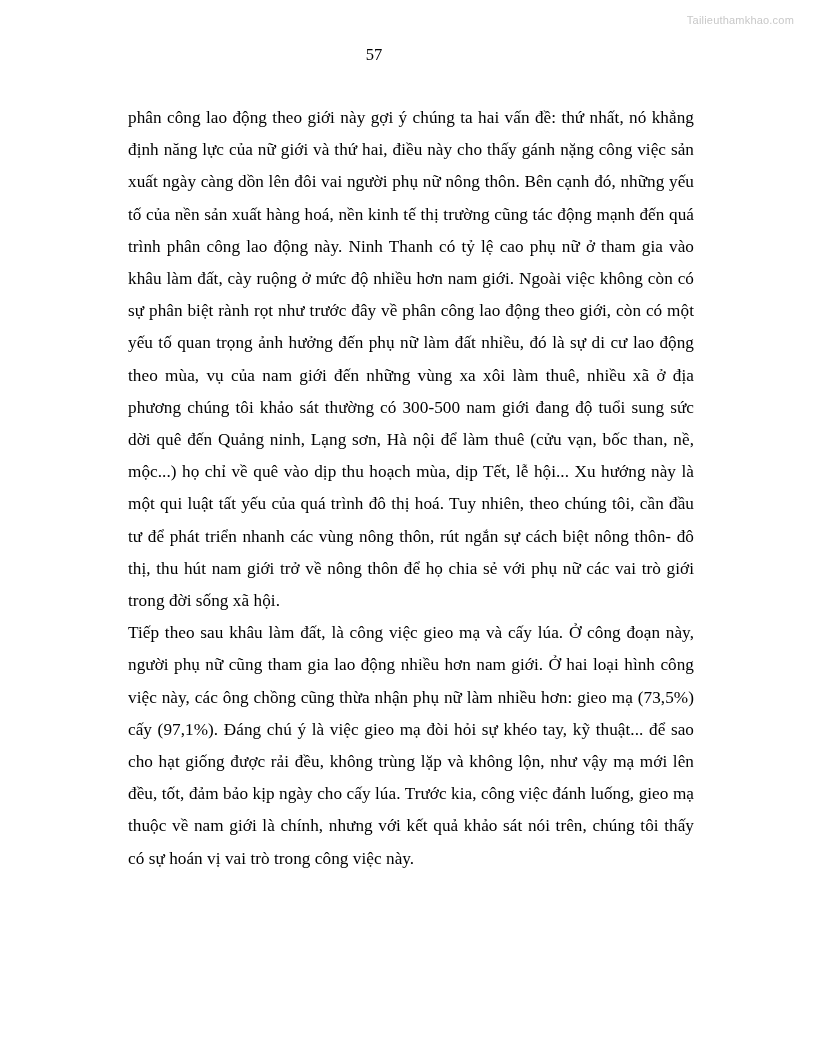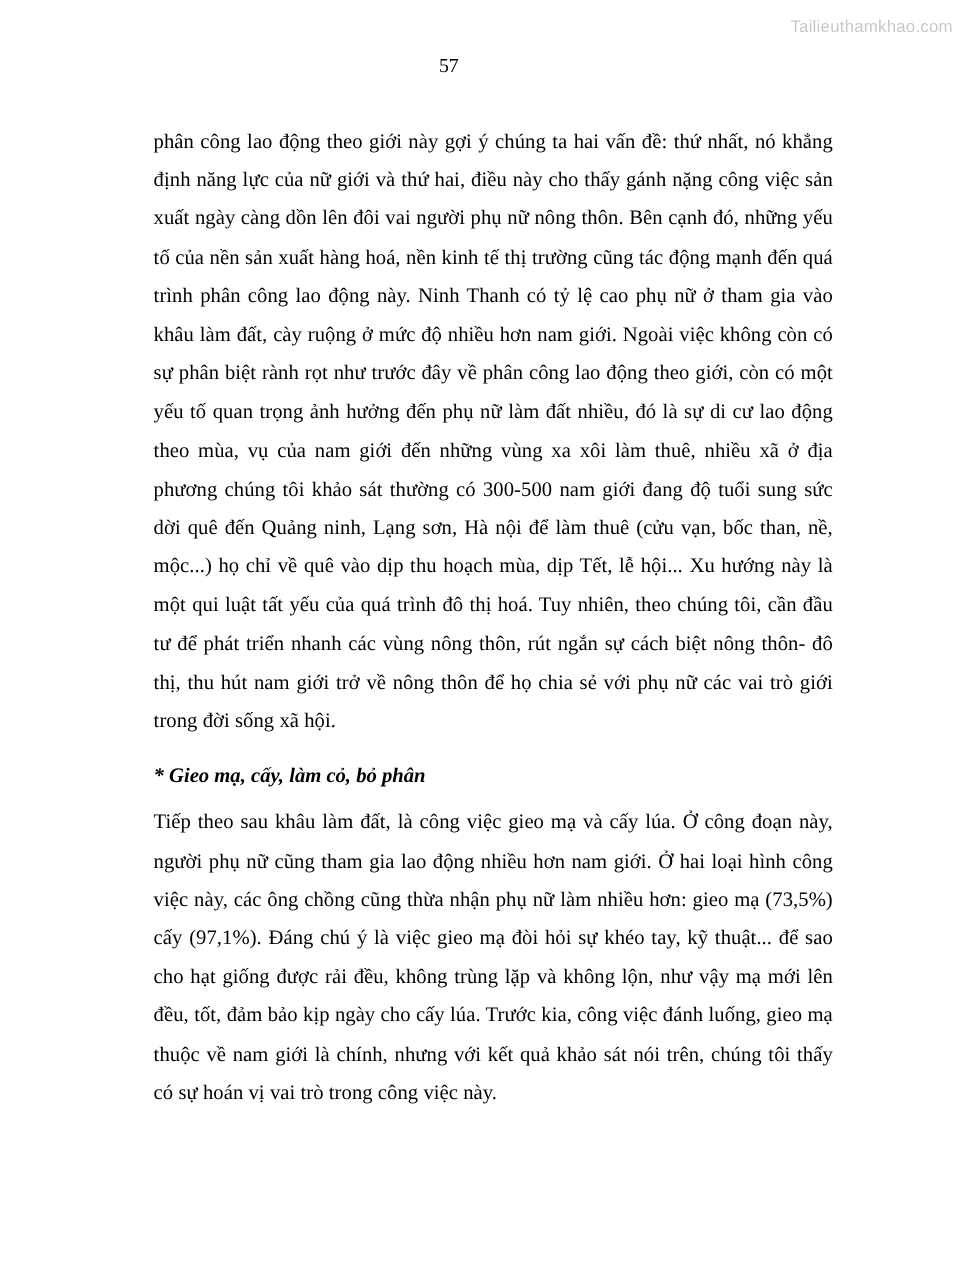--- a/index.html
+++ b/index.html
@@ -19,21 +19,21 @@
     position: relative;
     width: 816px;
     height: 1056px;
     box-sizing: border-box;
   }
   .watermark {
     position: absolute;
     top: 14px;
     right: 22px;
     font-family: "Liberation Sans", sans-serif;
-    font-size: 14px;
+    font-size: 11px;
     color: #c8c8c8;
     letter-spacing: 0.2px;
     user-select: none;
   }
   .page-number {
     position: absolute;
     top: 45px;
     left: 0;
     width: 748px;
     text-align: center;
@@ -70,18 +70,17 @@
 <div class="page">
 
   <div class="watermark">Tailieuthamkhao.com</div>
 
   <div class="page-number">57</div>
 
   <div class="content">
 
     <p class="para"><span>phân công lao động theo giới này gợi ý chúng ta hai vấn đề: </span><span class="italic">thứ nhất</span><span>, nó khẳng định năng lực của nữ giới và </span><span class="italic">thứ hai</span><span>, điều này cho thấy gánh nặng công việc sản xuất ngày càng dồn lên đôi vai người phụ nữ nông thôn. Bên cạnh đó, những yếu tố của nền sản xuất hàng hoá, nền kinh tế thị trường cũng tác động mạnh đến quá trình phân công lao động này. Ninh Thanh có tỷ lệ cao phụ nữ ở tham gia vào khâu làm đất, cày ruộng ở mức độ nhiều hơn nam giới. Ngoài việc không còn có sự phân biệt rành rọt như trước đây về phân công lao động theo giới, còn có một yếu tố quan trọng ảnh hưởng đến phụ nữ làm đất nhiều, đó là </span><span class="italic">sự di cư lao động theo mùa, vụ của nam giới</span><span> đến những vùng xa xôi làm thuê, nhiều xã ở địa phương chúng tôi khảo sát thường có 300-500 nam giới đang độ tuổi sung sức dời quê đến Quảng ninh, Lạng sơn, Hà nội để làm thuê (cửu vạn, bốc than, nề, mộc...) họ chỉ về quê vào dịp thu hoạch mùa, dịp Tết, lễ hội... Xu hướng này là một qui luật tất yếu của quá trình đô thị hoá. Tuy nhiên, theo chúng tôi, cần đầu tư để phát triển nhanh các vùng nông thôn, rút ngắn sự cách biệt nông thôn- đô thị,  thu hút nam giới trở về nông thôn để họ chia sẻ với phụ nữ các vai trò giới trong đời sống xã hội.</span></p>
 
-    <h2 class="heading">* Gieo mạ, cấy, làm cỏ, bỏ phân</h2>
 
     <p class="para"><span>Tiếp theo sau khâu làm đất, là công việc gieo mạ và cấy lúa. Ở công đoạn này, người phụ nữ cũng tham gia lao động nhiều hơn nam giới. Ở hai loại hình công việc này, các ông chồng cũng thừa nhận phụ nữ làm nhiều hơn: gieo mạ (73,5%) cấy (97,1%). Đáng chú ý là việc gieo mạ đòi hỏi sự khéo tay, kỹ thuật... để sao cho hạt giống được rải đều, không trùng lặp và không lộn, như vậy mạ mới lên đều, tốt, đảm bảo kịp ngày cho cấy lúa. Trước kia, công việc đánh luống, gieo mạ thuộc về nam giới là chính, nhưng với kết quả khảo sát nói trên, chúng tôi thấy có sự </span><span class="italic">hoán vị vai trò</span><span> trong công việc này.</span></p>
 
   </div>
 </div>
 
 </body></html>

